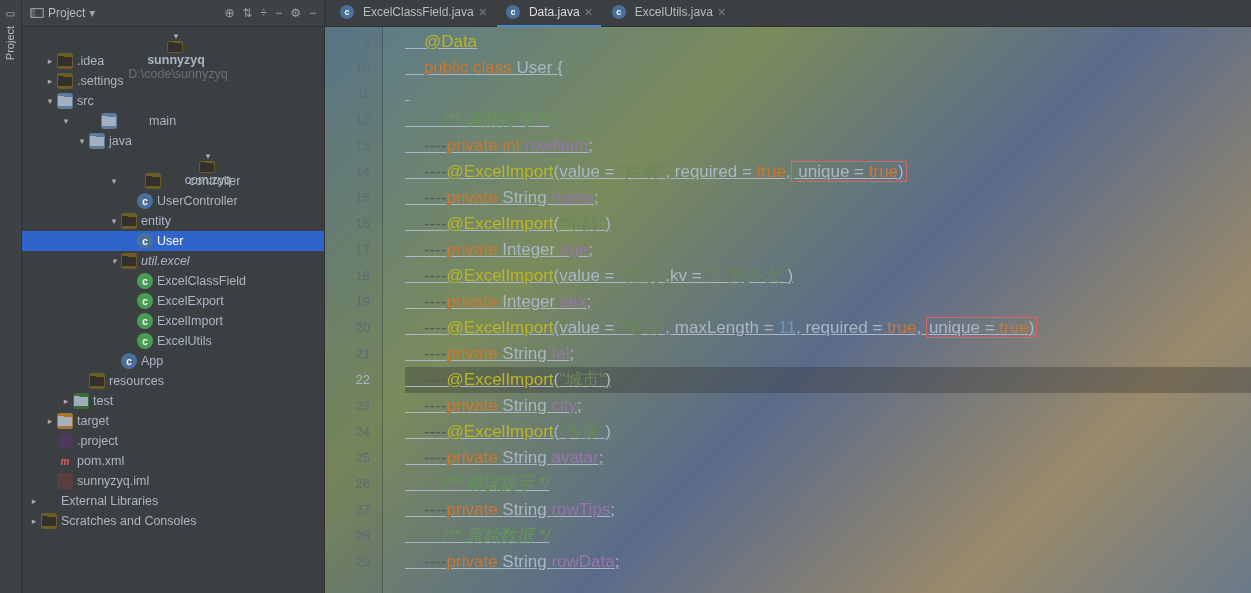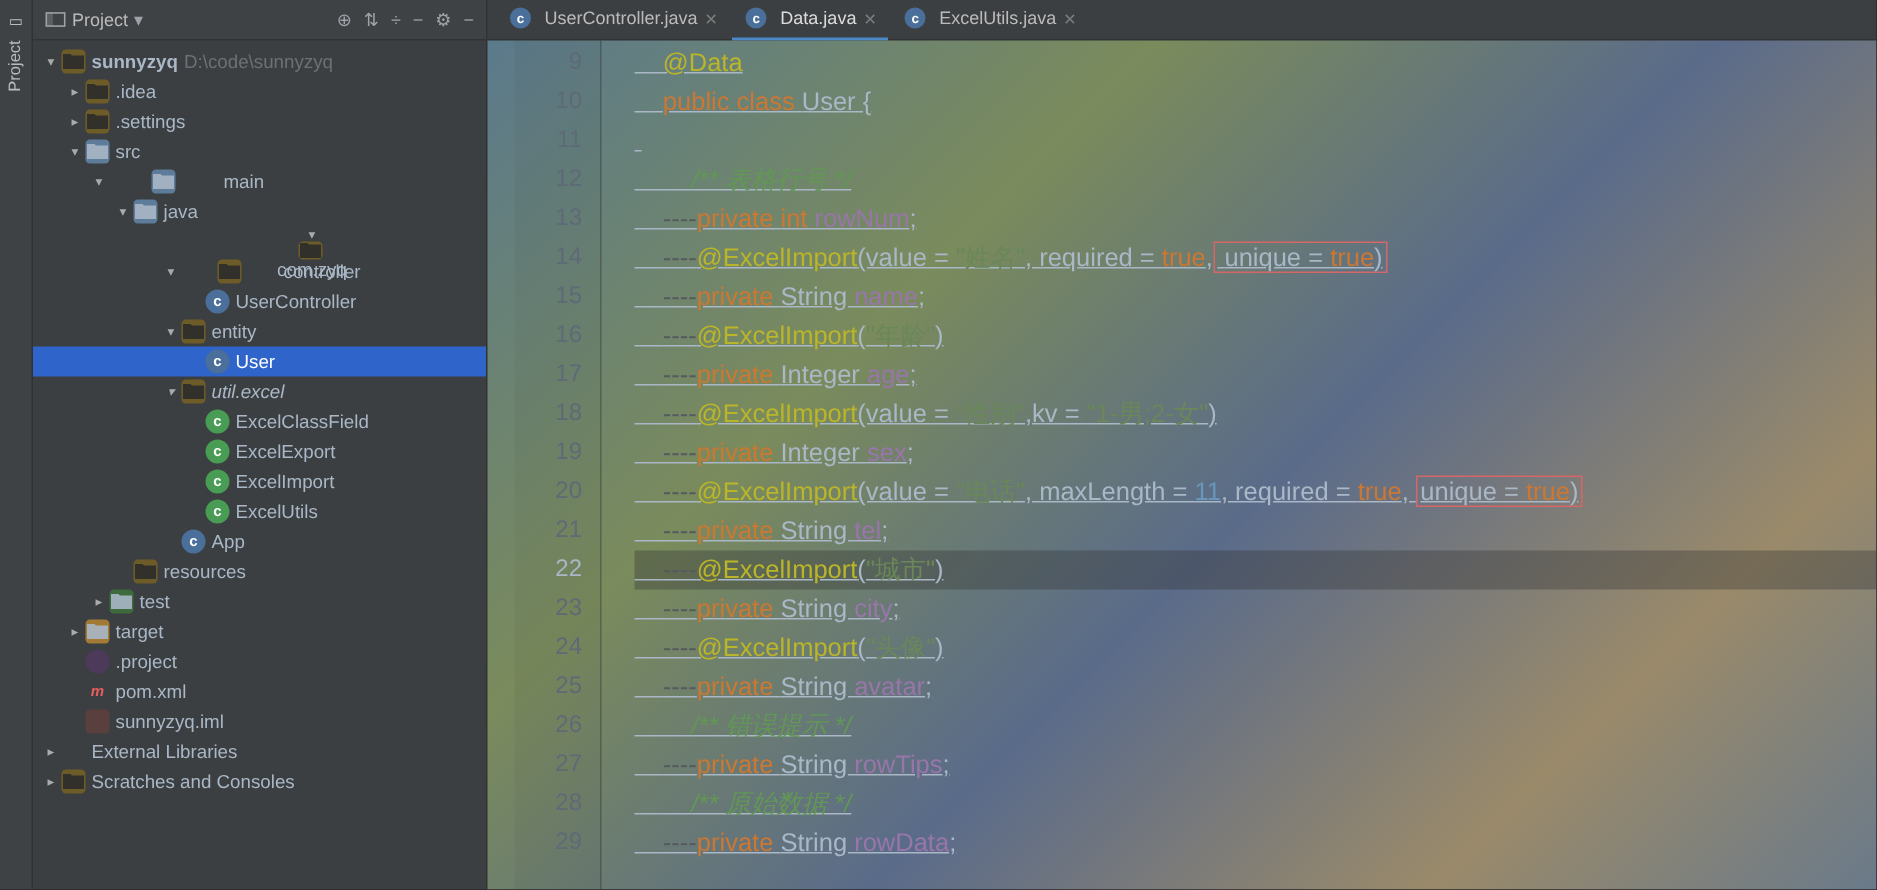--- a/index.html
+++ b/index.html
@@ -31,21 +31,21 @@
 .ic.ecl { background:#4d3a5a; border-radius:50%; }
 .ic.lib { color:#a08a4a; }
 .path { color:#6b7176; margin-left:4px; }
 .editor { flex:1; display:flex; flex-direction:column; position:relative; }
 .tabs { height:27px; background:#3c3f41; display:flex; align-items:center; padding-left:6px; gap:2px; border-bottom:1px solid #323232; }
 .tab { display:flex; align-items:center; height:27px; padding:0 8px; font-size:12px; color:#bbb; cursor:pointer; gap:5px; border-bottom:2px solid transparent; }
 .tab.active { border-bottom:2px solid #4a88c7; color:#ddd; }
 .tab .ic { width:14px; height:14px; font-size:9px; }
 .tab .cx { color:#7d7d7d; font-size:14px; }
 .code-area { flex:1; display:flex; position:relative; background-image:linear-gradient(135deg,#5b7a8c 0%,#7a8b5c 30%,#5a6b8a 55%,#9a8a6a 80%,#6a7a8a 100%); background-size:cover; }
-.gutter { width:58px; padding-right:12px; text-align:right; font-family:Consolas,monospace; font-size:16px; color:#5e6a76; line-height:26px; padding-top:2px; border-right:1px solid rgba(50,50,50,.4); background:rgba(43,43,43,.05);margin-left:18px; }
+.gutter { width:58px; padding-right:12px; text-align:right; font-family:Consolas,monospace; font-size:13px; color:#5e6a76; line-height:26px; padding-top:2px; border-right:1px solid rgba(50,50,50,.4); background:rgba(43,43,43,.05); }
 .gutter .ln.cur { color:#a9b7c6; }
 .code { flex:1; padding:2px 0 0 22px; font-family:Consolas,monospace; font-size:17px; line-height:26px; white-space:pre;text-decoration:underline; }
 .code .row { height:26px; }
 .code .row.cur { background:rgba(50,50,50,.35); }
 .k { color:#cc7832; }
 .t { color:#a9b7c6; }
 .s { color:#6a8759; }
 .n { color:#6897bb; }
 .a { color:#bbb529; }
 .f { color:#9876aa; }
@@ -75,21 +75,21 @@
     <div class="sb-tools">
       <span>⊕</span>
       <span>⇅</span>
       <span>÷</span>
       <span>−</span>
       <span>⚙</span>
       <span>−</span>
     </div>
   </div>
   <div class="tree" id="tree">
-      <div class="node" style="padding-left: 6px;">
+      <div class="node" style="padding-left: 6px; flex-direction: column;">
         <span class="chev open"></span>
         <span class="ic fld-y">
           <svg width="14" height="12" viewBox="0 0 14 12">
             <path d="M0 1h5l1 1h8v9H0z" fill="currentColor" opacity=".9"></path>
           </svg>
         </span>
         <span style="font-weight: bold;">sunnyzyq</span>
         <span class="path">D:\code\sunnyzyq</span>
       </div>
       <div class="node" style="padding-left: 22px;">
@@ -264,21 +264,21 @@
         </span>
         <span>Scratches and Consoles</span>
       </div>
     </div>
 </div>
 
 <div class="editor">
   <div class="tabs" id="tabs">
       <div class="tab">
         <span class="ic cls">c</span>
-        <span>UserController.java</span>
+        <span>ExcelClassField.java</span>
         <span class="cx">×</span>
       </div>
       <div class="tab active">
         <span class="ic cls">c</span>
         <span>Data.java</span>
         <span class="cx">×</span>
       </div>
       <div class="tab">
         <span class="ic cls">c</span>
         <span>ExcelUtils.java</span>

